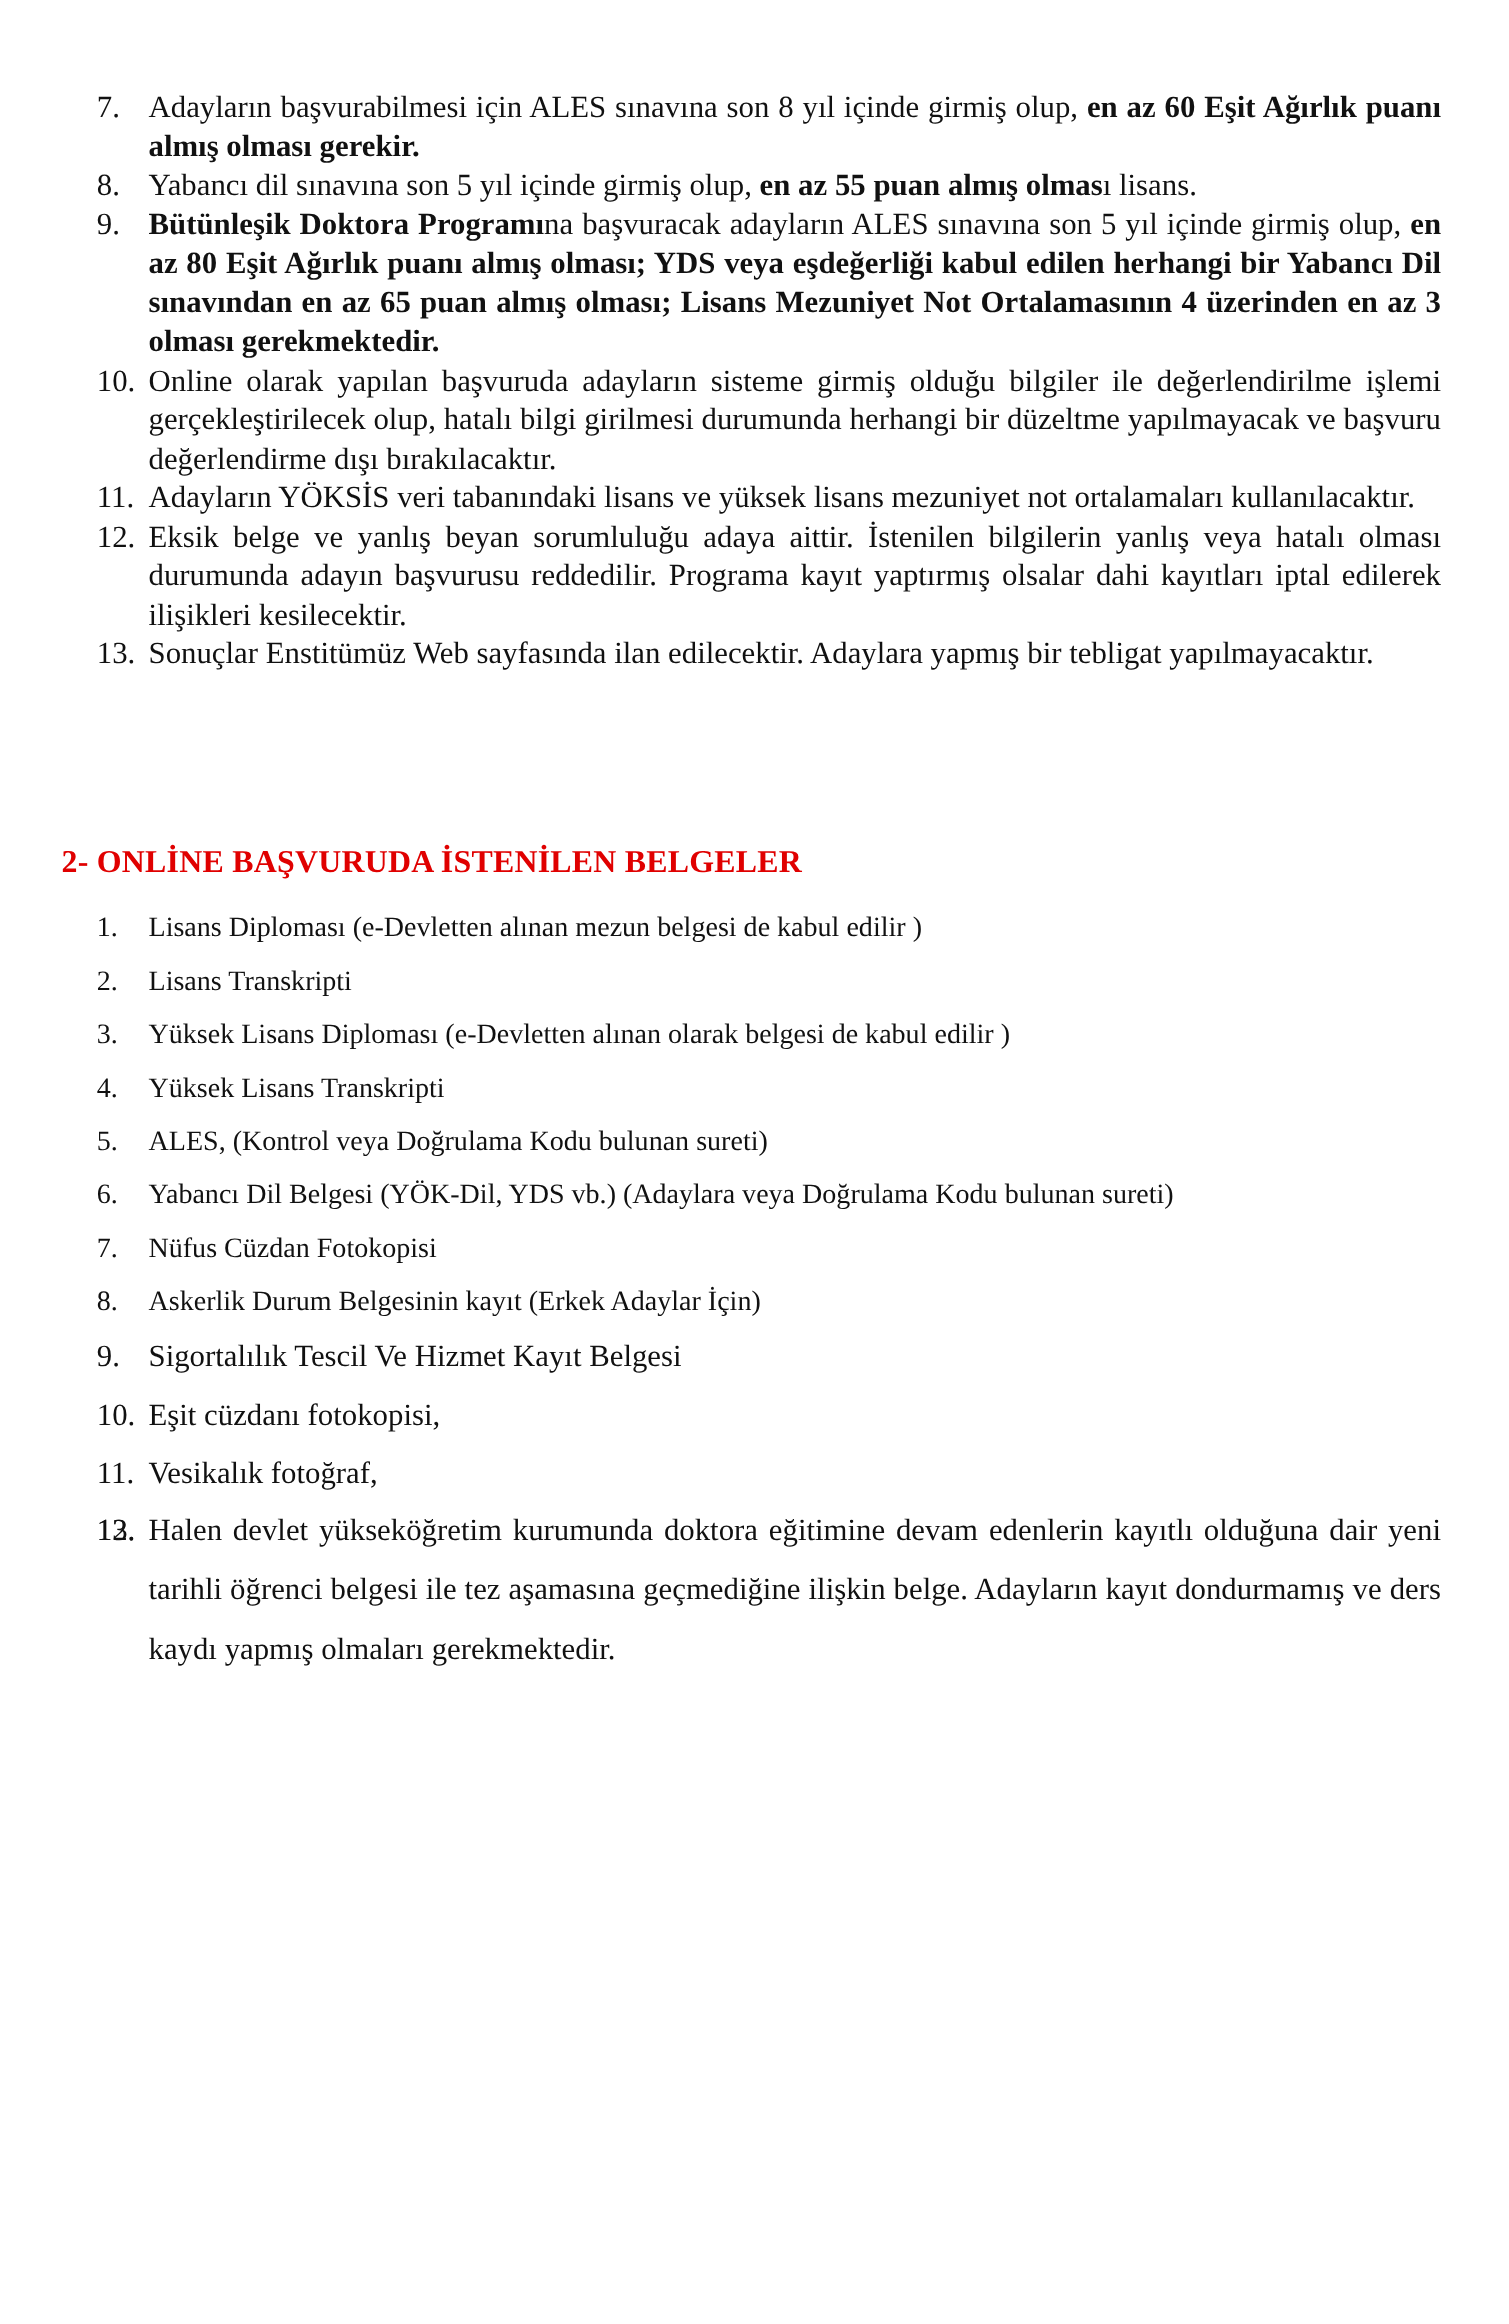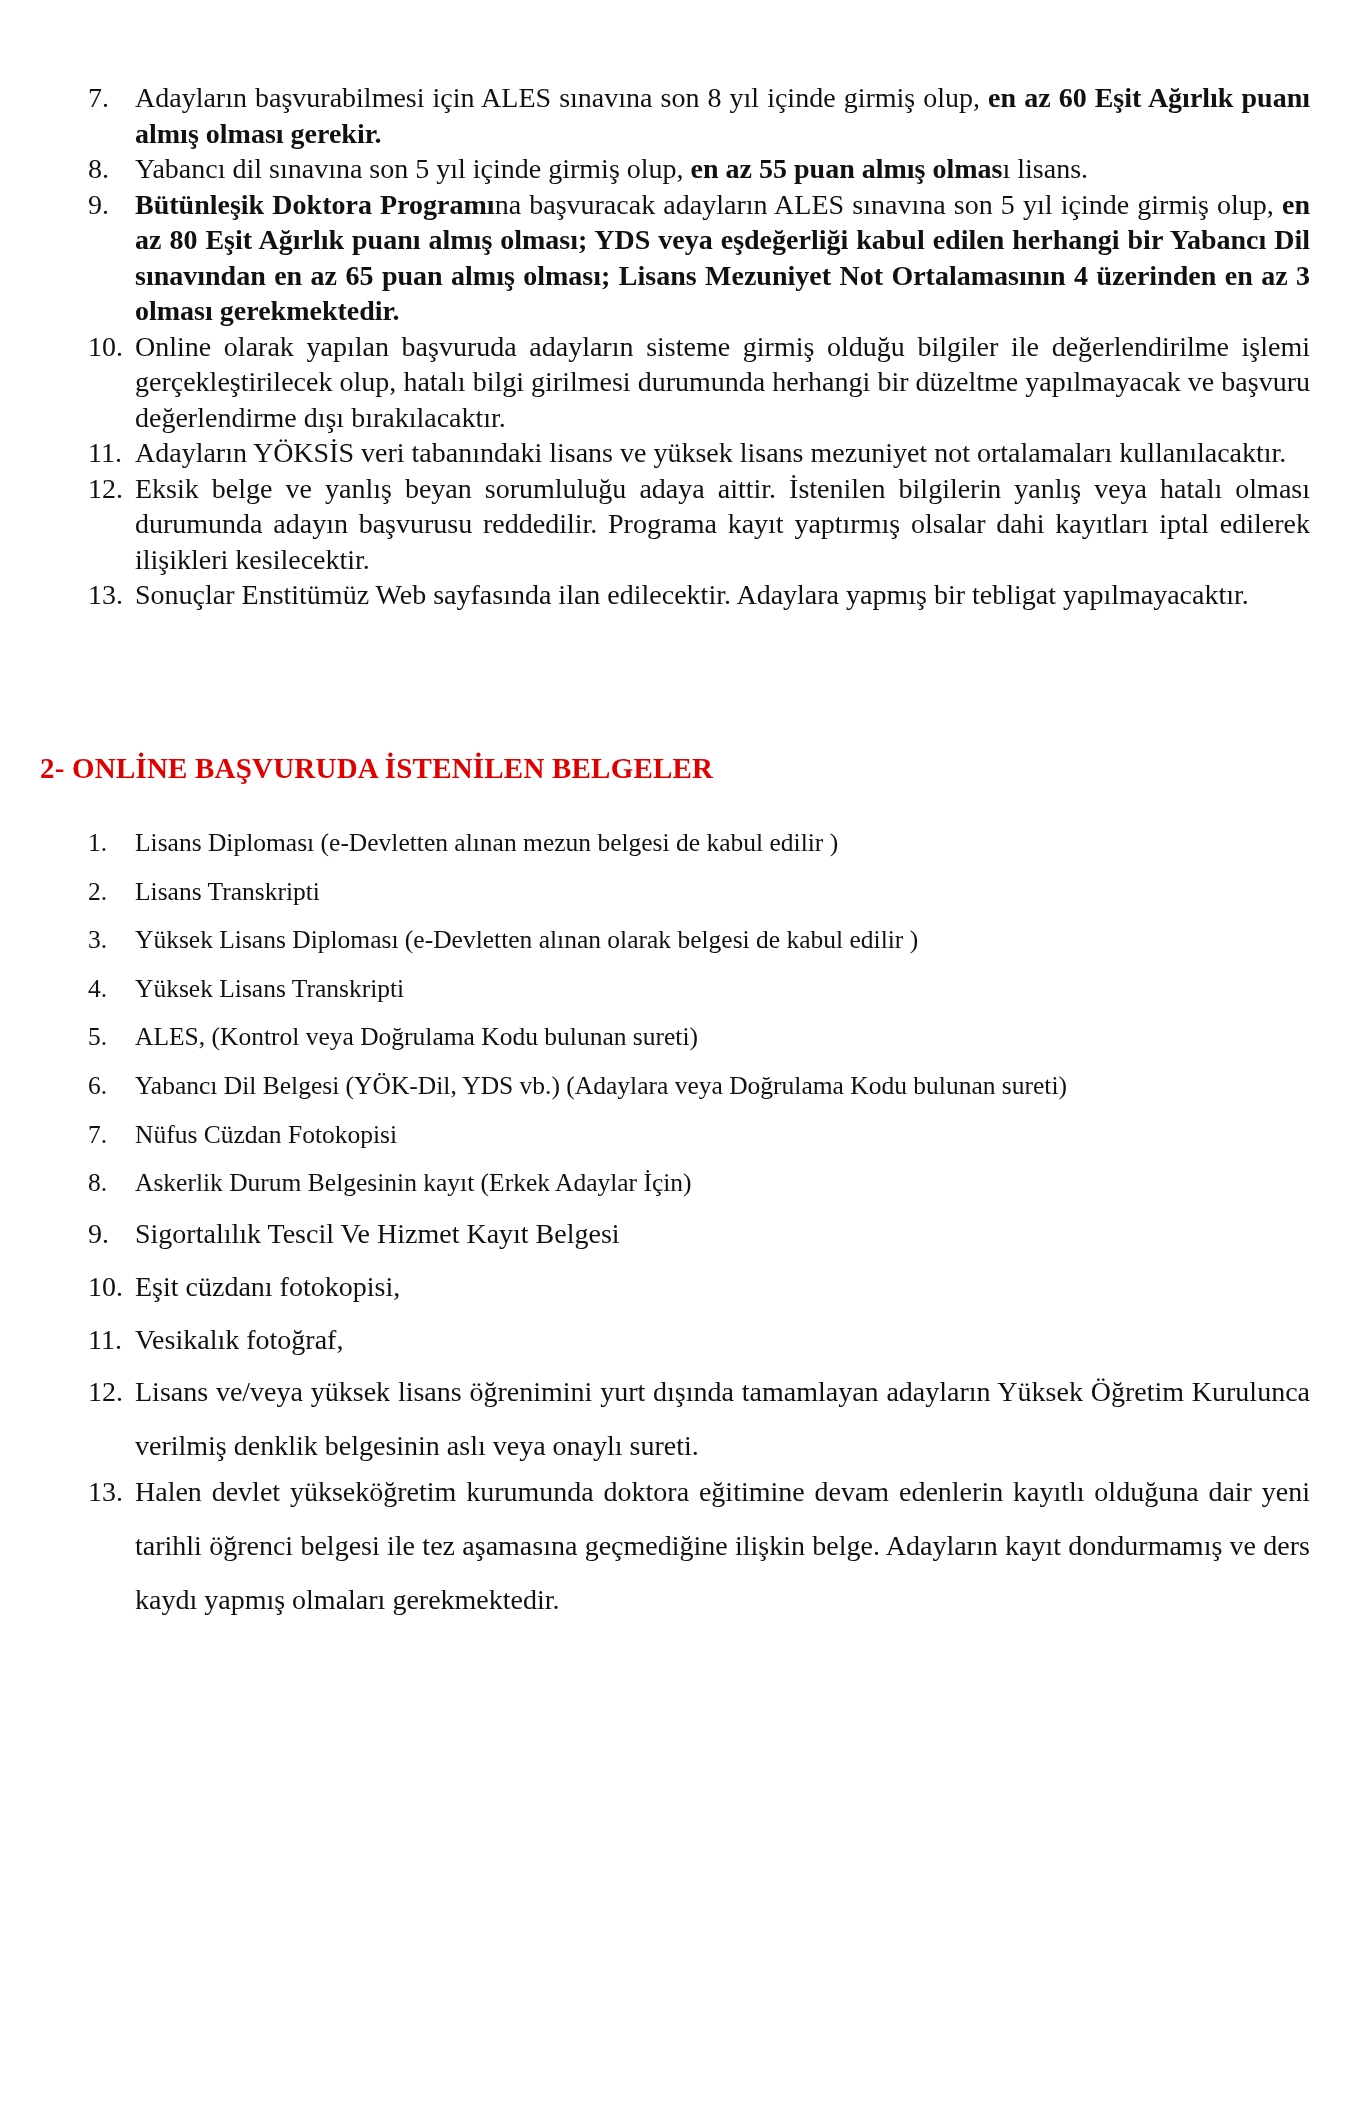--- a/index.html
+++ b/index.html
@@ -6,21 +6,21 @@
   body {
     width: 1372px; height: 2113px; position: relative; overflow: hidden;
     font-family: "Liberation Serif", "DejaVu Serif", serif; color: #111111;
   }
   .page { position: absolute; left: 0; top: 0; width: 1372px; height: 2113px; }
   ol { list-style: none; margin: 0; padding: 0; }
   .req-list { position: absolute; left: 88px; top: 80px; width: 1222px; }
   .req-item { position: relative; padding-left: 47px; font-size: 28px; line-height: 35.5px; text-align: justify; text-align-last: left; }
   .num { position: absolute; left: 0; top: 0; }
   .b { font-weight: bold; }
-  .section-title { position: absolute; left: 40px; top: 752px; margin: 0; font-size: 29px; font-weight: bold; color: #e00000; letter-spacing: 0.2px; }
+  .section-title { position: absolute; left: 40px; top: 752px; margin: 16px; font-size: 29px; font-weight: bold; color: #e00000; letter-spacing: 0.2px; }
   .doc-list { position: absolute; left: 88px; top: 825px; width: 1222px; }
   .doc-item { position: relative; padding-left: 47px; }
   .doc-item.sm { font-size: 25.5px; line-height: 36px; margin-bottom: 12.6px; }
   .doc-item.lg { font-size: 28px; line-height: 40px; margin-bottom: 13px; }
   .doc-item.ml { font-size: 28px; line-height: 54px; margin-top: -8px; margin-bottom: -1px; text-align: justify; text-align-last: left; }
 </style>
 </head>
 <body>
 
 <div class="page">
@@ -56,17 +56,17 @@
     <li class="doc-item sm"><span class="num">2.</span><span>Lisans Transkripti</span></li>
     <li class="doc-item sm"><span class="num">3.</span><span>Yüksek Lisans Diploması (e-Devletten alınan olarak belgesi de kabul edilir )</span></li>
     <li class="doc-item sm"><span class="num">4.</span><span>Yüksek Lisans Transkripti</span></li>
     <li class="doc-item sm"><span class="num">5.</span><span>ALES, (Kontrol veya Doğrulama Kodu bulunan sureti)</span></li>
     <li class="doc-item sm"><span class="num">6.</span><span>Yabancı Dil Belgesi (YÖK-Dil, YDS vb.) (Adaylara veya Doğrulama Kodu bulunan sureti)</span></li>
     <li class="doc-item sm"><span class="num">7.</span><span>Nüfus Cüzdan Fotokopisi</span></li>
     <li class="doc-item sm"><span class="num">8.</span><span>Askerlik Durum Belgesinin kayıt (Erkek Adaylar İçin)</span></li>
     <li class="doc-item lg"><span class="num">9.</span><span>Sigortalılık Tescil Ve Hizmet Kayıt Belgesi</span></li>
     <li class="doc-item lg"><span class="num">10.</span><span>Eşit cüzdanı fotokopisi,</span></li>
     <li class="doc-item lg"><span class="num">11.</span><span>Vesikalık fotoğraf,</span></li>
-    <li class="doc-item ml"><span class="num">12.</span><span>Lisans ve/veya yüksek lisans öğrenimini yurt dışında tamamlayan adayların Yüksek Öğretim Kurulunca verilmiş denklik belgesinin aslı veya onaylı sureti.</span></li>
+    <li class="doc-item ml"><span class="num">12.</span></li>
     <li class="doc-item ml"><span class="num">13.</span><span>Halen devlet yükseköğretim kurumunda doktora eğitimine devam edenlerin kayıtlı olduğuna dair yeni tarihli öğrenci belgesi ile tez aşamasına geçmediğine ilişkin belge. Adayların kayıt dondurmamış ve ders kaydı yapmış olmaları gerekmektedir.</span></li>
   </ol>
 
 </div>
 
 </body></html>

